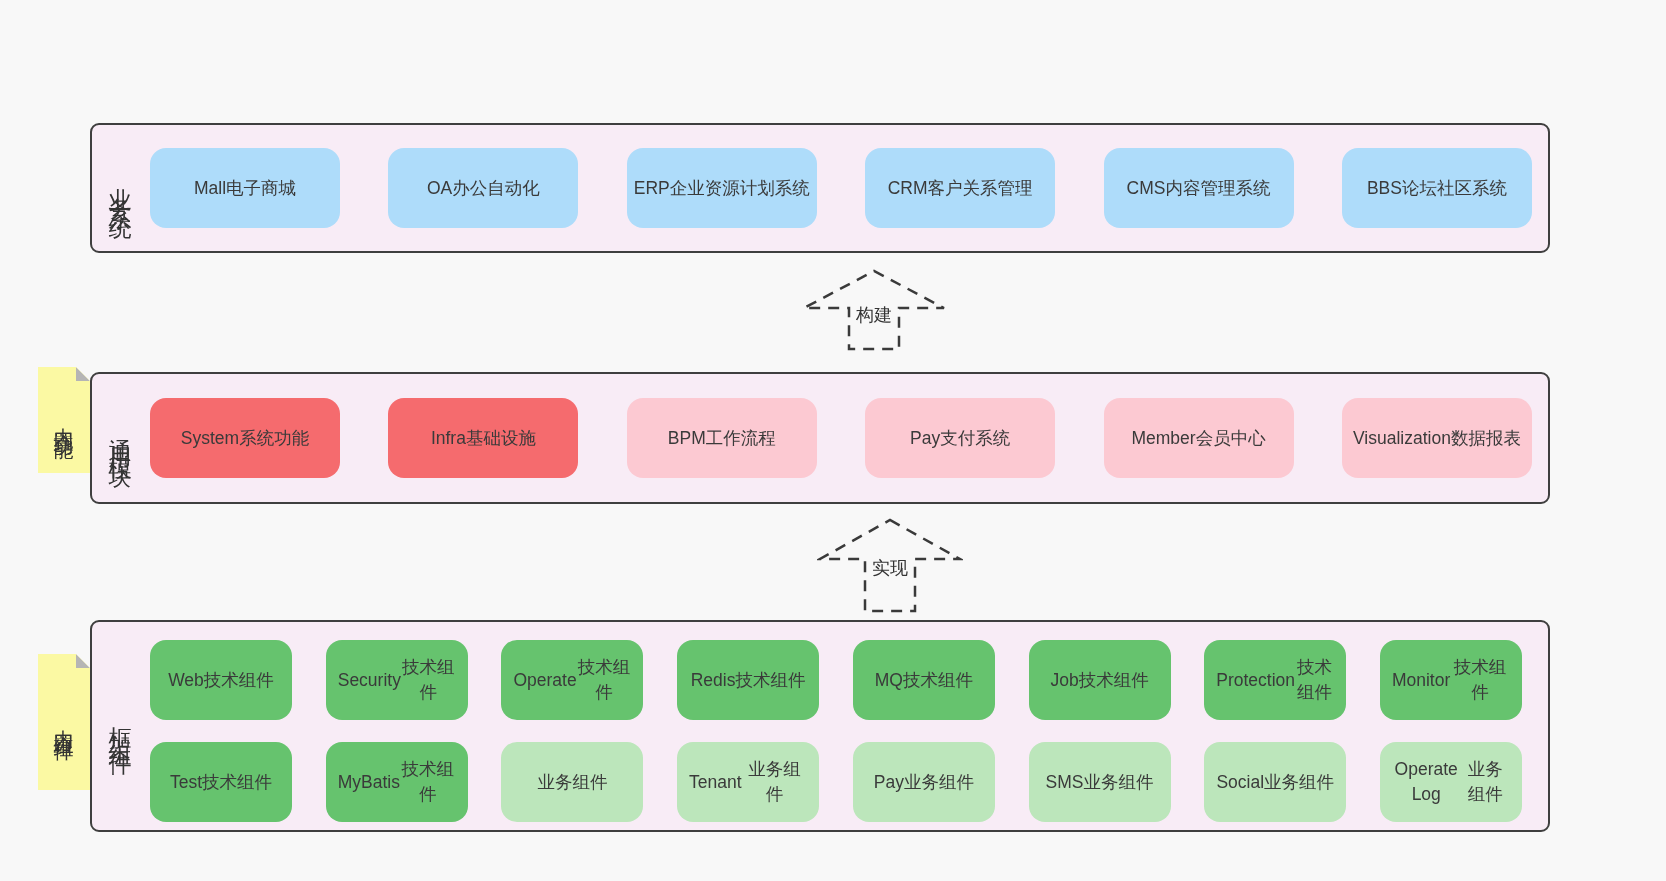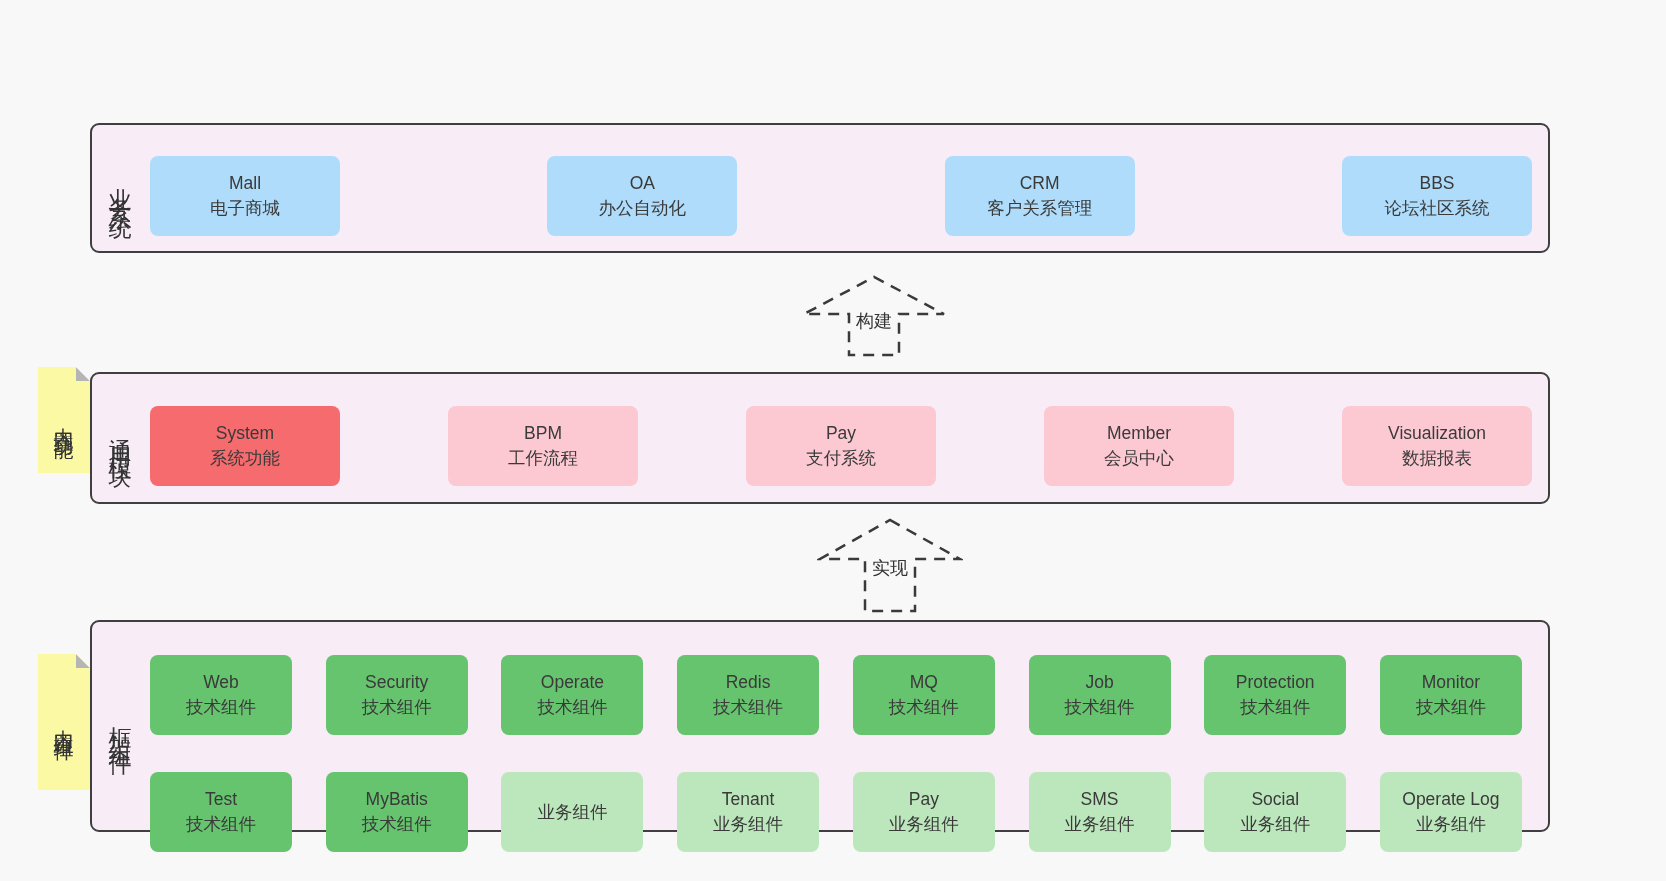--- a/index.html
+++ b/index.html
@@ -36,23 +36,23 @@
   .band-content{
     flex:1; display:flex; align-items:center; justify-content:space-between;
     padding:0 16px 0 2px;
   }
   .band-3 .band-content{
     flex-direction:column; justify-content:flex-start;
     padding:18px 26px 12px 2px; gap:22px;
   }
   .box-row{display:flex; width:100%; justify-content:space-between;}
   .box{
-    border-radius:8px;
-    display:flex; flex-direction:column; align-items:center; justify-content:center;
-    text-align:center; font-size:17.5px; line-height:25px; color:#3a3a3a;margin-top:15px;
+    border-radius:16px;
+    display:flex; flex-direction:row; align-items:center; justify-content:center;
+    text-align:center; font-size:17.5px; line-height:25px; color:#3a3a3a;
   }
   .wide{width:190px; height:80px;}
   .small{width:142px; height:80px; padding:16px 12px;}
   .blue{background:var(--blue);}
   .red{background:var(--red);}
   .pink{background:var(--pink);}
   .green{background:var(--green);}
   .lgreen{background:var(--lgreen);}
   .note{
     position:absolute; left:38px; width:52px;
@@ -65,21 +65,21 @@
   .note .fold{
     position:absolute; top:0; right:0; width:14px; height:14px;
     background:var(--note_fold);
     clip-path:polygon(0 0, 100% 100%, 0 100%);
   }
   .note span{
     writing-mode:vertical-rl; text-orientation:upright;
     font-size:20px; letter-spacing:4px; color:#333; line-height:1;
   }
   .arrow{position:absolute;}
-  .arrow-1{left:801px; top:274px; width:146px; height:84px;}
+  .arrow-1{left:801px; top:268px; width:146px; height:84px;}
   .arrow-2{left:817px; top:517px; width:146px; height:97px;}
   .arrow svg{display:block;}
   .arrow-label{
     position:absolute; left:50%; transform:translateX(-50%);
     background:var(--page_bg); padding:1px 4px;
     font-size:18px; color:#333; white-space:nowrap;
   }
   .arrow-1 .arrow-label{top:34px;}
   .arrow-2 .arrow-label{top:38px;}
 </style>
@@ -93,22 +93,30 @@
   <div class="band-content">
     <div class="box wide blue">
       <div>Mall</div>
       <div>电子商城</div>
     </div>
     <div class="box wide blue">
       <div>OA</div>
       <div>办公自动化</div>
     </div>
     <div class="box wide blue">
+      <div>ERP</div>
+      <div>企业资源计划系统</div>
+    </div>
+    <div class="box wide blue">
       <div>CRM</div>
       <div>客户关系管理</div>
+    </div>
+    <div class="box wide blue">
+      <div>CMS</div>
+      <div>内容管理系统</div>
     </div>
     <div class="box wide blue">
       <div>BBS</div>
       <div>论坛社区系统</div>
     </div>
   </div>
 </div>
 
 <div class="arrow arrow-1">
   <svg width="146" height="84" viewBox="0 0 146 84">
@@ -124,20 +132,24 @@
 
 <div class="band band-2">
   <div class="band-label">
     <span>通用模块</span>
   </div>
   <div class="band-content">
     <div class="box wide red">
       <div>System</div>
       <div>系统功能</div>
     </div>
+    <div class="box wide red">
+      <div>Infra</div>
+      <div>基础设施</div>
+    </div>
     <div class="box wide pink">
       <div>BPM</div>
       <div>工作流程</div>
     </div>
     <div class="box wide pink">
       <div>Pay</div>
       <div>支付系统</div>
     </div>
     <div class="box wide pink">
       <div>Member</div>

